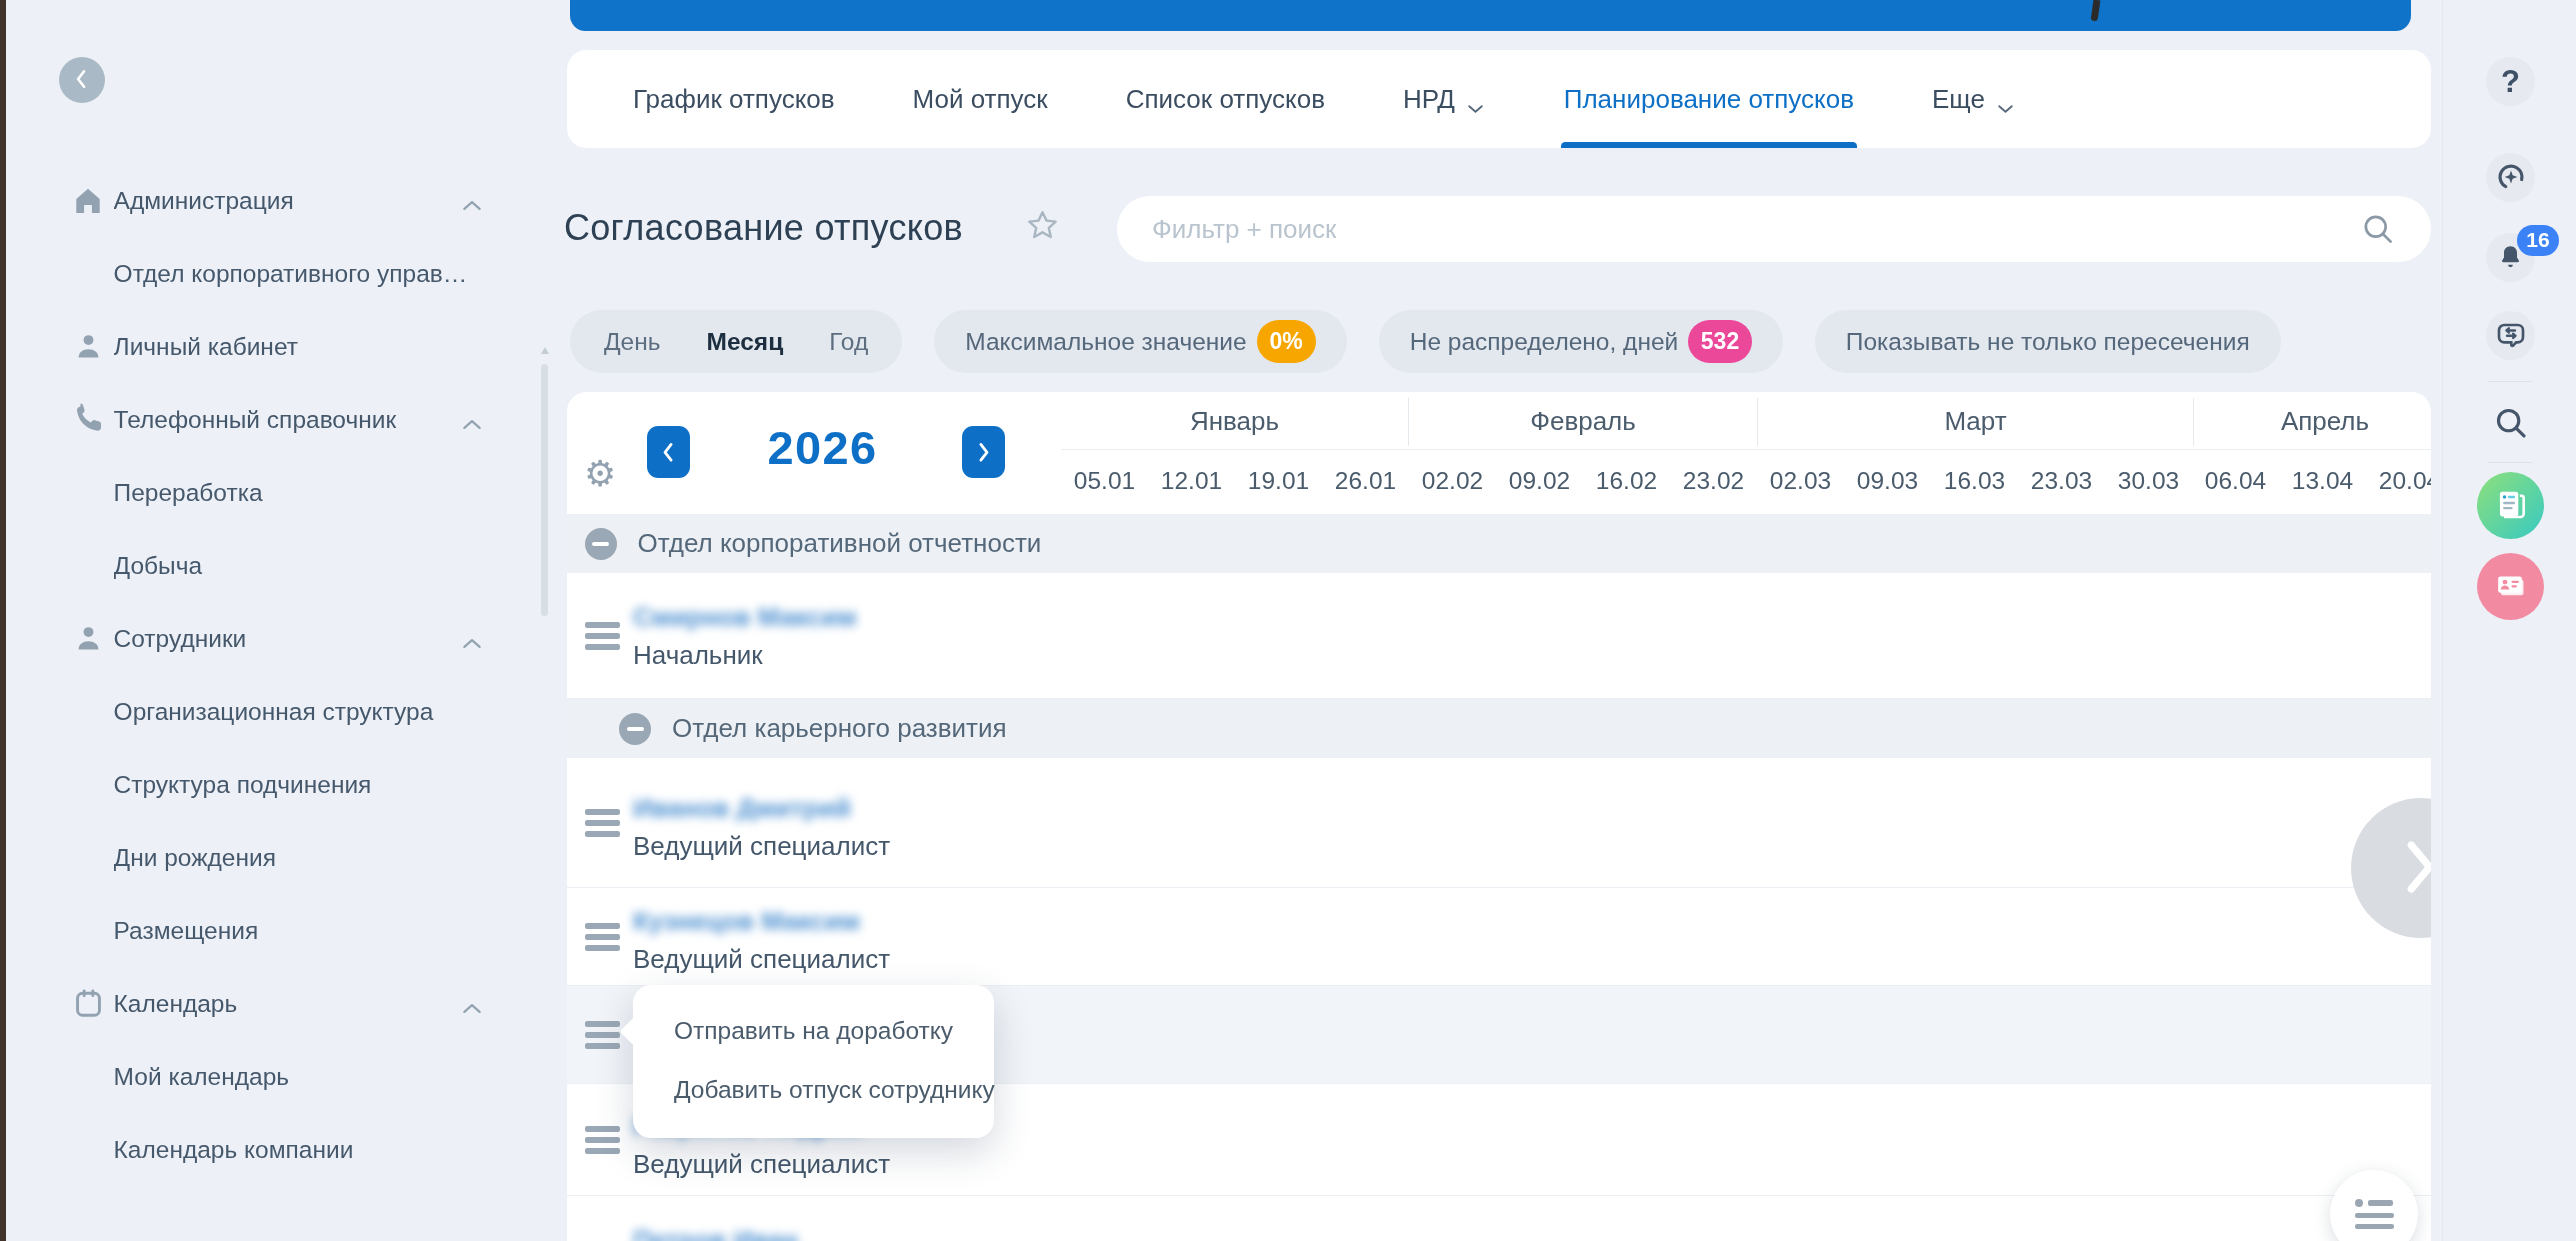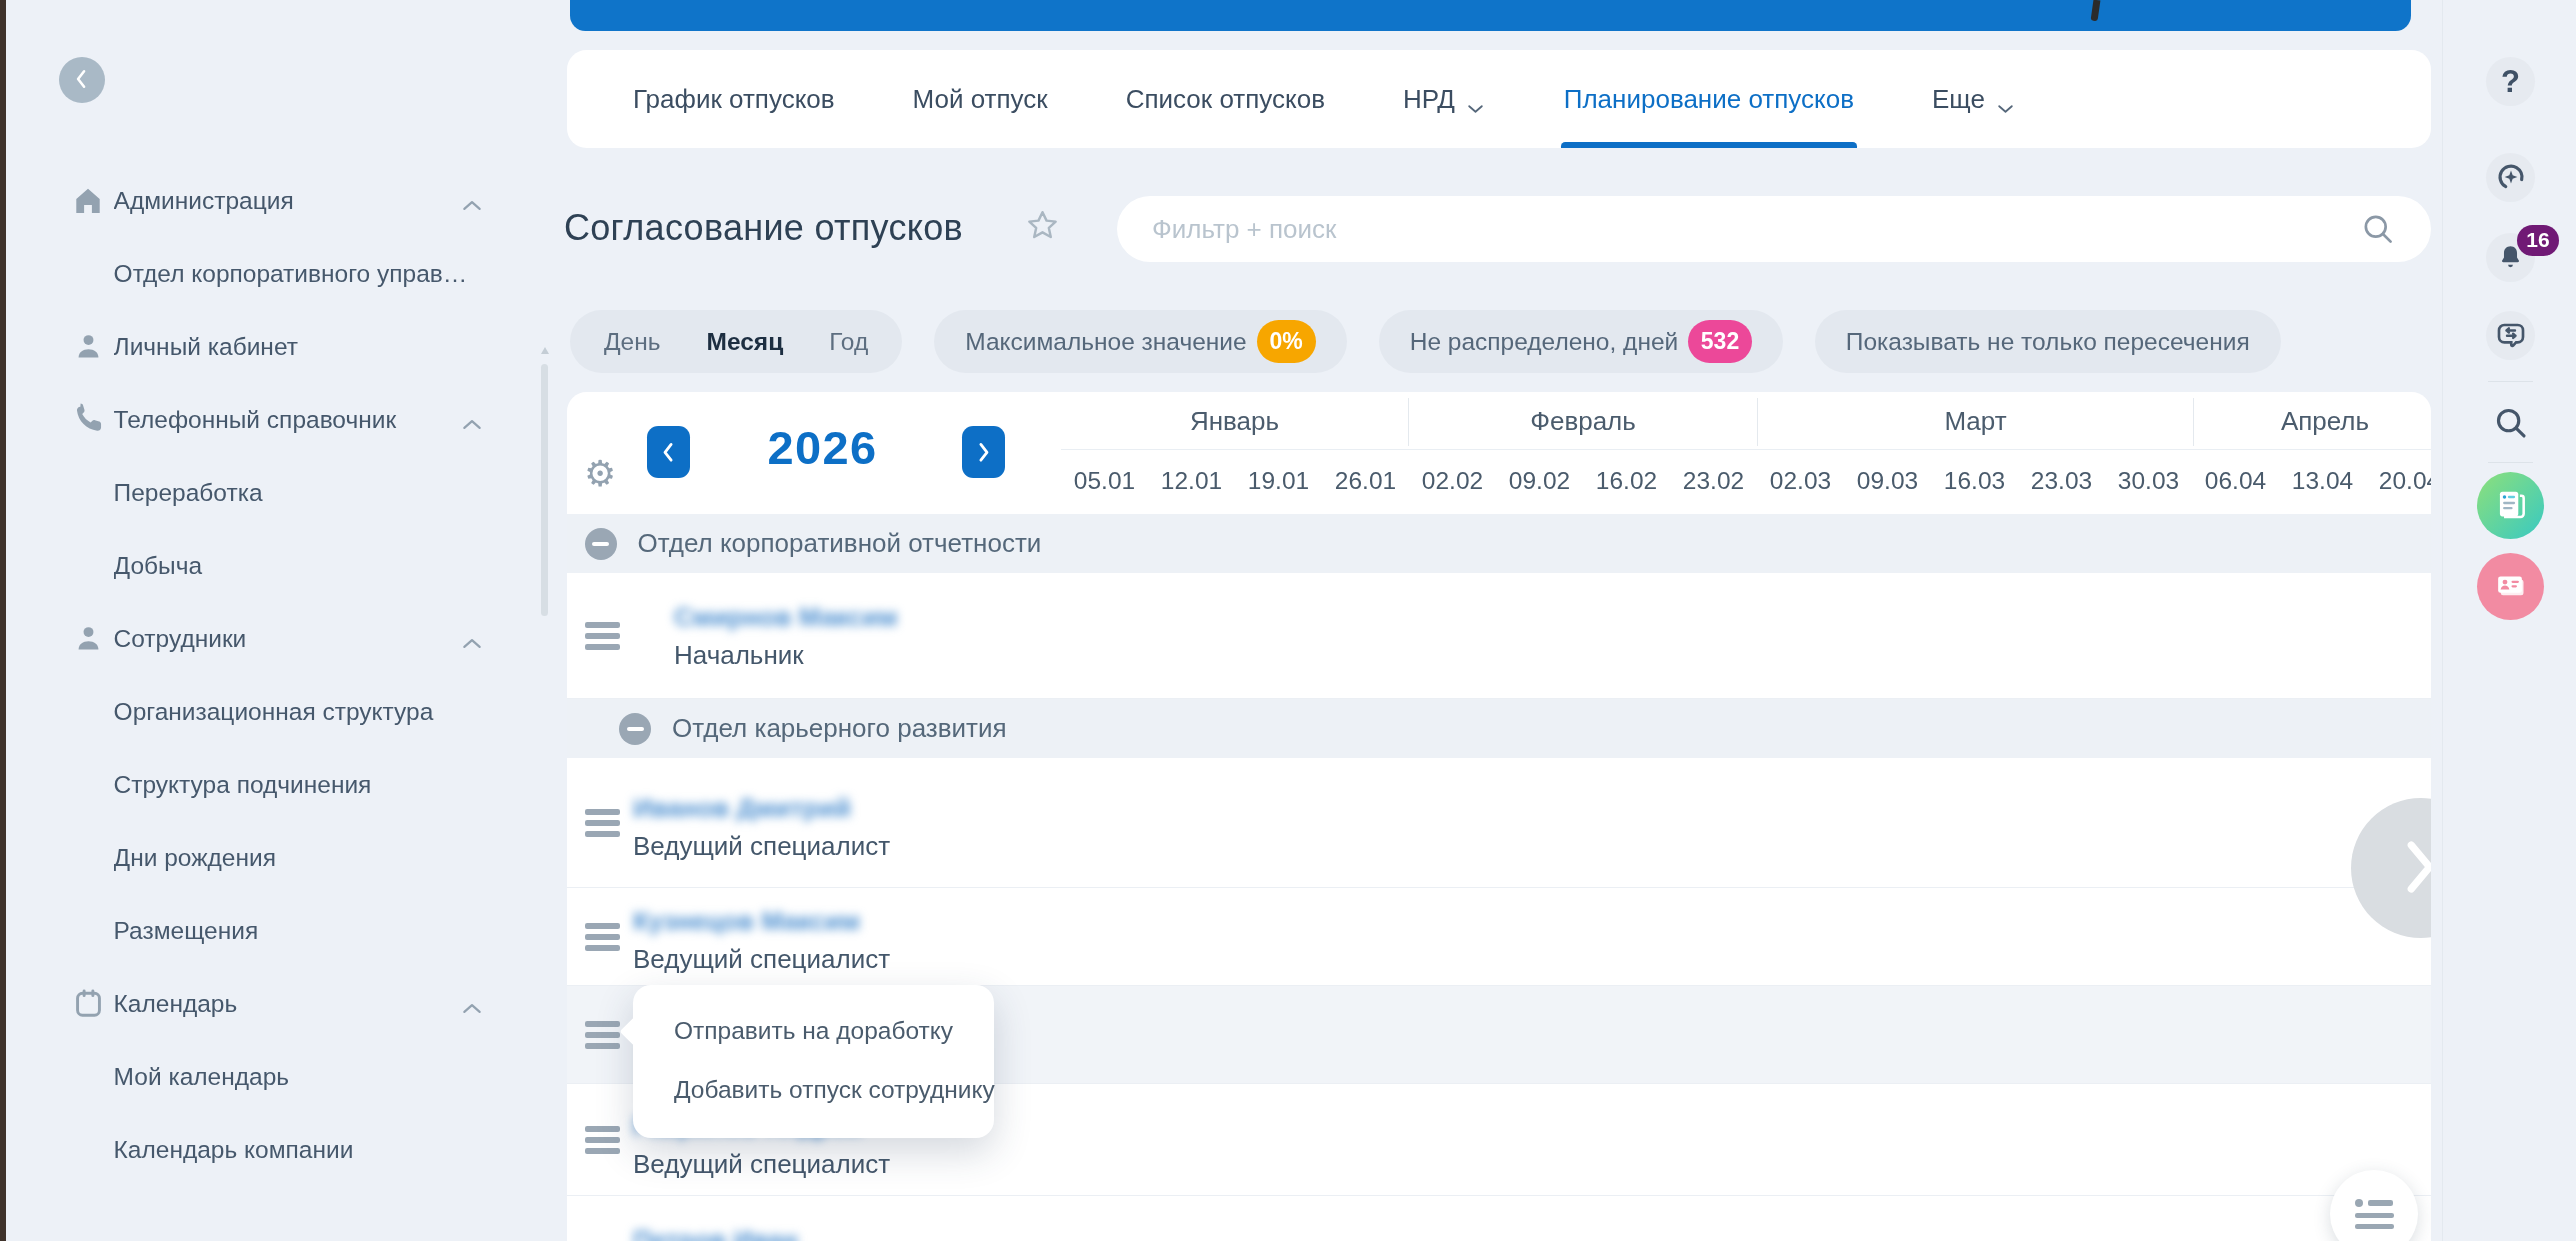--- a/index.html
+++ b/index.html
@@ -107,21 +107,21 @@
      transform:rotate(45deg); border-radius:2.8px; }
   .ctx-item { font-size:24.5px; color:#4a5b6c; height:39px; display:flex; align-items:center; cursor:pointer; margin-bottom:19.6px; white-space:nowrap; }
 
   
   .rail { position:absolute; left:2442px; top:0; width:134px; height:1242px; border-left:1.4px solid #e3e9ef; background:#edf1f7; }
   .rail-btn { position:absolute; left:43px; width:49px; height:49px; border-radius:50%; background:#e6eaf0;
      display:flex; align-items:center; justify-content:center; cursor:pointer; }
   .rail-help { top:57px; font-size:31px; font-weight:bold; color:#3f5166; }
   .rail-ai { top:153px; }
   .rail-bell { top:233px; }
-  .bell-badge { position:absolute; top:-8.4px; left:31px; min-width:42px; height:31px; background:#701a75; border-radius:17px;
+  .bell-badge { position:absolute; top:-8.4px; left:31px; min-width:42px; height:31px; background:#3b82f6; border-radius:17px;
      color:#fff; font-size:21px; font-weight:bold; display:flex; align-items:center; justify-content:center; padding:0 7px; }
   .rail-chat { top:311px; }
   .rail-div { position:absolute; left:45px; width:45px; height:1.4px; background:#dde3e9; }
   .rail-search { position:absolute; left:49px; top:404px; width:38px; height:38px; cursor:pointer; }
   .rail-shortcut { position:absolute; left:34px; width:67px; height:67px; border-radius:50%;
      display:flex; align-items:center; justify-content:center; cursor:pointer; }
   .sc-news { top:472px; background:linear-gradient(135deg,#8ee07a,#38c9c2); }
   .sc-contacts { top:553px; background:#f28ba2; }
 </style>
 </head>
@@ -342,21 +342,21 @@
         <span class="minus"></span>
         <span class="d-label">Отдел корпоративной отчетности</span>
       </div>
 
       <div class="emp-row" style="top:59px; height:126px;">
         <span class="burger" style="top:49px;">
             <i></i>
             <i></i>
             <i></i>
           </span>
-        <div class="emp-text" style="top:29px;margin-left:41px;">
+        <div class="emp-text" style="top:29px;">
           <span class="emp-name blurred">Смирнов Максим</span>
           <span class="emp-role">Начальник</span>
         </div>
       </div>
 
       <div class="dept-row" style="top:185px; height:59px; padding-left:52px;">
         <span class="minus"></span>
         <span class="d-label">Отдел карьерного развития</span>
       </div>
 

